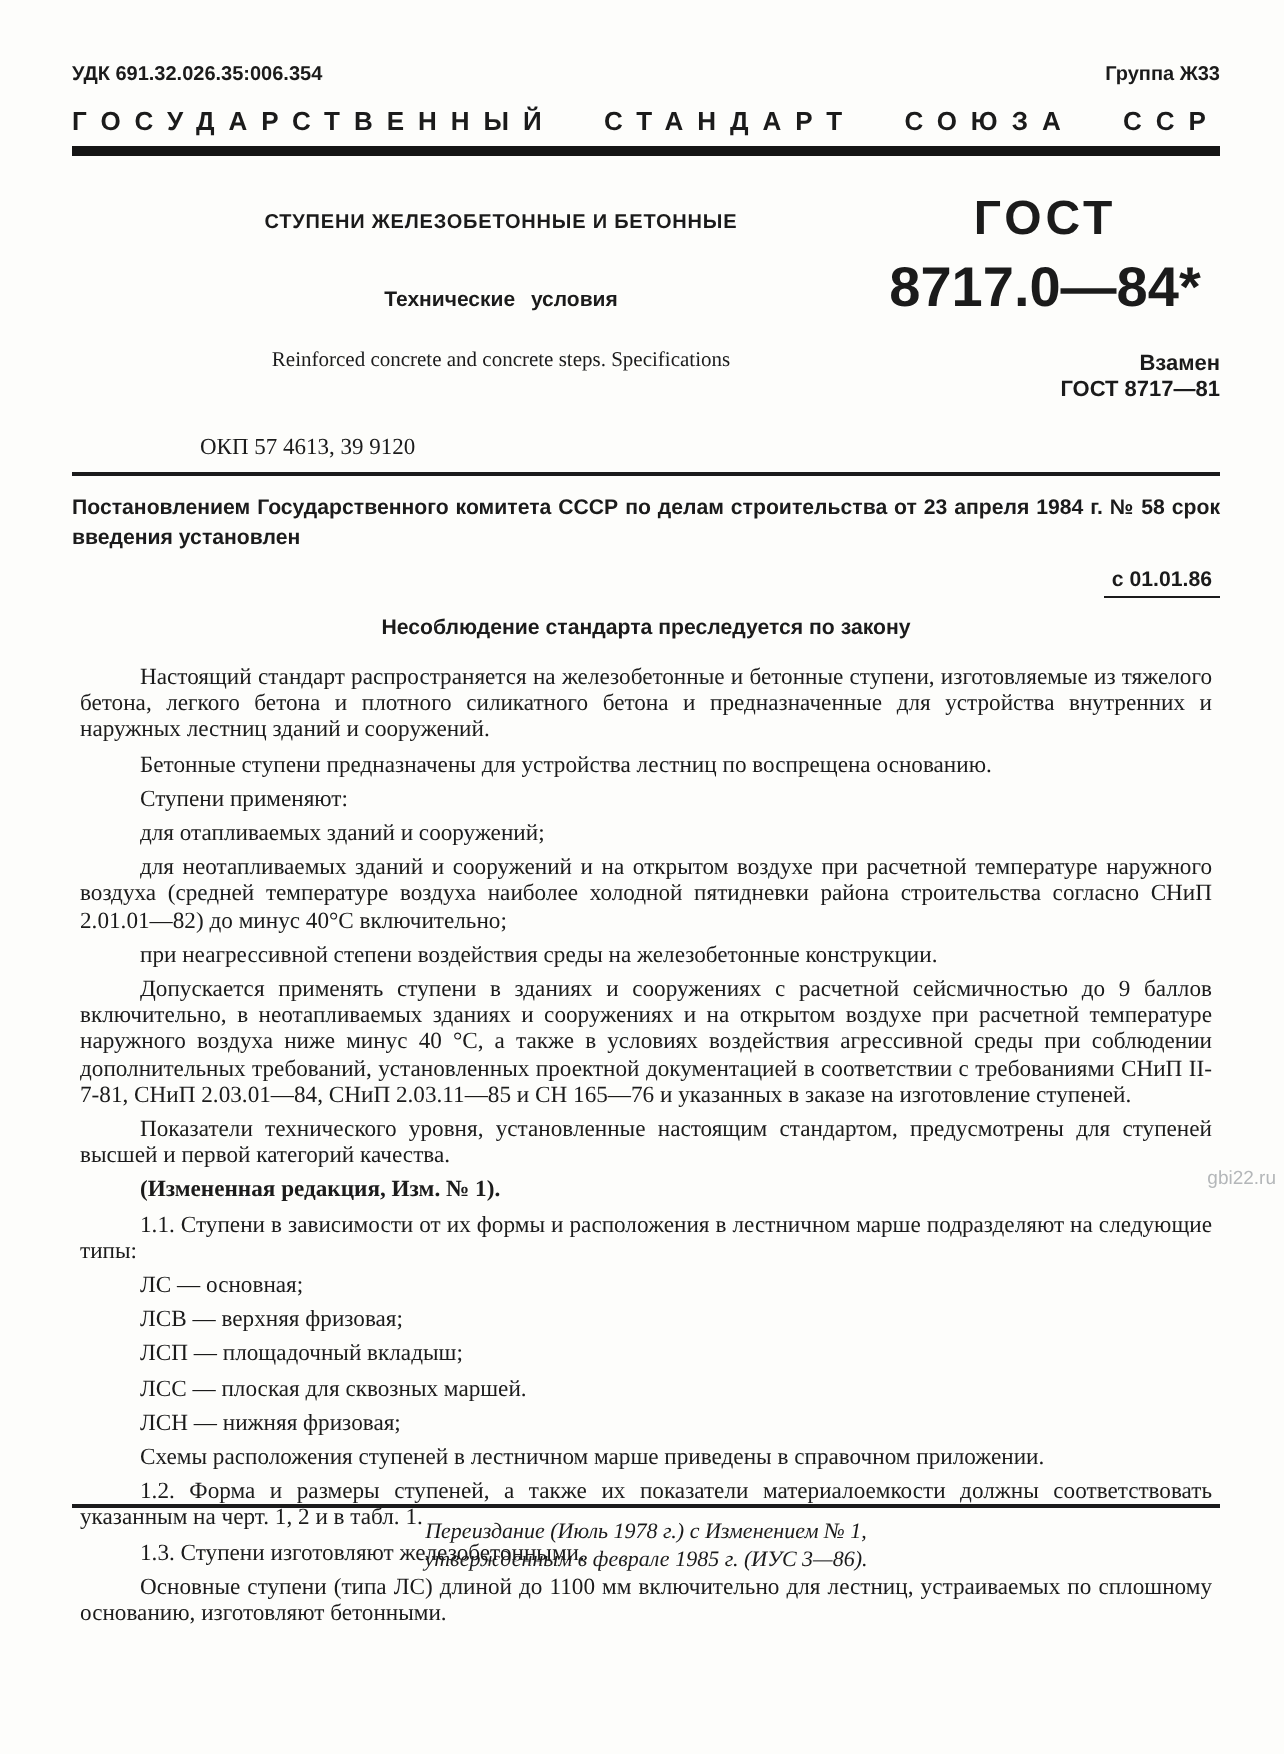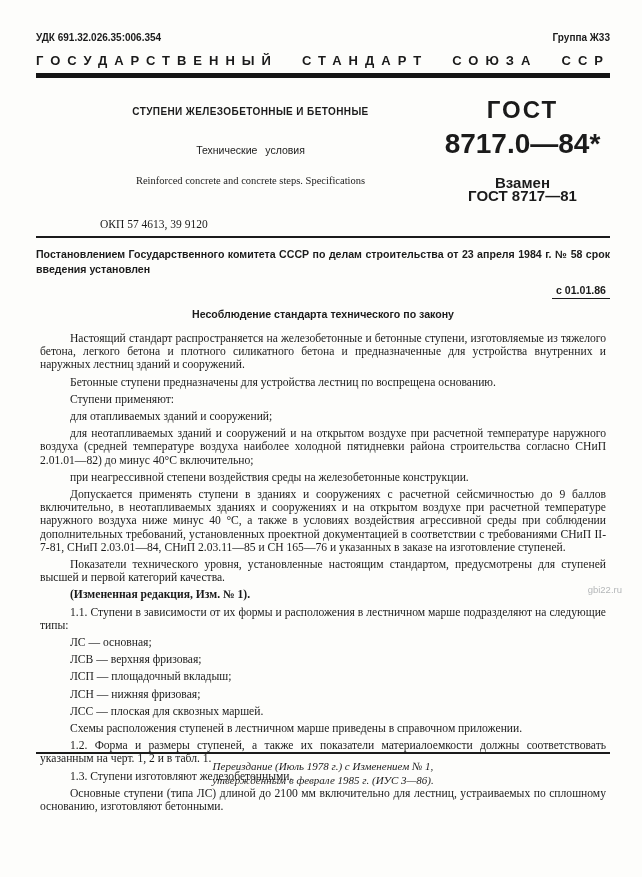--- a/index.html
+++ b/index.html
@@ -18,45 +18,45 @@
   .hdr-row{display:flex;justify-content:space-between;align-items:baseline;
     font-family:"Liberation Sans", sans-serif;font-weight:bold;font-size:10px;}
   .std-row{display:flex;justify-content:space-between;margin-top:10px;
     font-family:"Liberation Sans", sans-serif;font-weight:bold;font-size:13px;}
   .std-row span{letter-spacing:7px;white-space:nowrap;}
   .rule-thick{height:5px;background:#151515;margin-top:5px;}
   
   .title-block{display:flex;margin-top:18px;}
   .title-left{flex:1;text-align:center;padding:0 10px 0 40px;}
   .title-ru{font-family:"Liberation Sans", sans-serif;font-weight:bold;font-size:10px;letter-spacing:.4px;margin-top:10px;}
-  .subtitle-ru{font-family:"Liberation Sans", sans-serif;font-weight:normal;font-size:10.5px;word-spacing:5px;margin-top:27px;}
+  .subtitle-ru{font-family:"Liberation Sans", sans-serif;font-weight:bold;font-size:10.5px;word-spacing:5px;margin-top:27px;}
   .title-en{font-size:10.5px;margin-top:19px;}
   .title-right{width:175px;text-align:center;font-family:"Liberation Sans", sans-serif;font-weight:bold;}
   .gost-line1{font-size:24px;letter-spacing:2px;}
   .gost-line2{font-size:28px;margin-top:4px;white-space:nowrap;}
-  .replaces{margin-top:16px;font-size:15px;line-height:13px;}
+  .replaces{margin-top:16px;font-size:11px;line-height:13px;text-align:right;}
   
   .okp{font-size:11.5px;margin:16px 0 0 64px;}
   .rule-mid{height:2px;background:#1b1b1b;margin-top:6px;}
   .decree{font-family:"Liberation Sans", sans-serif;font-weight:bold;font-size:10.6px;
     line-height:15px;text-align:justify;margin-top:9px;}
   .eff-date-row{text-align:right;margin-top:3px;}
   .eff-date{display:inline-block;font-family:"Liberation Sans", sans-serif;font-weight:bold;
     font-size:10.6px;border-bottom:1.5px solid #1b1b1b;padding:0 4px 2px 4px;}
   .law-notice{text-align:center;font-family:"Liberation Sans", sans-serif;font-weight:bold;
     font-size:10.6px;margin-top:9px;}
   
   .body-text{margin-top:12px;font-size:11.6px;line-height:13.2px;}
   .body-text p{margin:4px;text-indent:30px;text-align:justify;}
   .body-text p.short{text-align:left;}
   .body-text p.bold{font-weight:bold;}
   .sec-heading{text-align:center;font-family:"Liberation Sans", sans-serif;font-weight:bold;
     font-size:11px;word-spacing:3px;margin:14px 0 11px 0;}
   
-  .watermark{position:absolute;top:584px;right:20px;font-family:"Liberation Sans", sans-serif;
+  .watermark{position:absolute;top:584px;right:4px;font-family:"Liberation Sans", sans-serif;
     font-size:9.5px;color:#b4b7b9;}
   
   .footer{position:absolute;left:36px;right:32px;top:752px;}
   .footer-rule{height:1.5px;background:#1b1b1b;}
   .footer-labels{display:flex;justify-content:space-between;margin-top:4px;
     font-family:"Liberation Sans", sans-serif;font-weight:bold;font-size:10.5px;}
   .reissue{text-align:center;font-style:italic;font-size:11px;line-height:14px;margin-top:5px;}
 </style>
 </head>
 <body>
@@ -92,46 +92,46 @@
     </div>
   </div>
 
   <div class="okp">ОКП 57 4613, 39 9120</div>
   <div class="rule-mid"></div>
 
   <div class="decree">Постановлением Государственного комитета СССР по делам строительства от 23 апреля 1984 г. № 58 срок введения установлен</div>
   <div class="eff-date-row">
     <span class="eff-date">с 01.01.86</span>
   </div>
-  <div class="law-notice">Несоблюдение стандарта технического по закону</div>
+  <div class="law-notice">Несоблюдение стандарта преследуется по закону</div>
 
   <div class="body-text">
     <p>Настоящий стандарт распространяется на железобетонные и бетонные ступени, изготовляемые из тяжелого бетона, легкого бетона и плотного силикатного бетона и предназначенные для устройства внутренних и наружных лестниц зданий и сооружений.</p>
     <p class="short">Бетонные ступени предназначены для устройства лестниц по воспрещена основанию.</p>
     <p class="short">Ступени применяют:</p>
     <p class="short">для отапливаемых зданий и сооружений;</p>
     <p>для неотапливаемых зданий и сооружений и на открытом воздухе при расчетной температуре наружного воздуха (средней температуре воздуха наиболее холодной пятидневки района строительства согласно СНиП 2.01.01—82) до минус 40°С включительно;</p>
     <p class="short">при неагрессивной степени воздействия среды на железобетонные конструкции.</p>
     <p>Допускается применять ступени в зданиях и сооружениях с расчетной сейсмичностью до 9 баллов включительно, в неотапливаемых зданиях и сооружениях и на открытом воздухе при расчетной температуре наружного воздуха ниже минус 40 °С, а также в условиях воздействия агрессивной среды при соблюдении дополнительных требований, установленных проектной документацией в соответствии с требованиями СНиП II-7-81, СНиП 2.03.01—84, СНиП 2.03.11—85 и СН 165—76 и указанных в заказе на изготовление ступеней.</p>
     <p>Показатели технического уровня, установленные настоящим стандартом, предусмотрены для ступеней высшей и первой категорий качества.</p>
     <p class="short bold">(Измененная редакция, Изм. № 1).</p>
   </div>
 
 
   <div class="body-text" style="margin-top:0;">
     <p>1.1. Ступени в зависимости от их формы и расположения в лестничном марше подразделяют на следующие типы:</p>
     <p class="short">ЛС — основная;</p>
     <p class="short">ЛСВ — верхняя фризовая;</p>
     <p class="short">ЛСП — площадочный вкладыш;</p>
+    <p class="short">ЛСС — плоская для сквозных маршей.</p>
     <p class="short">ЛСН — нижняя фризовая;</p>
-    <p class="short">ЛСС — плоская для сквозных маршей.</p>
     <p>Схемы расположения ступеней в лестничном марше приведены в справочном приложении.</p>
     <p>1.2. Форма и размеры ступеней, а также их показатели материалоемкости должны соответствовать указанным на черт. 1, 2 и в табл. 1.</p>
     <p class="short">1.3. Ступени изготовляют железобетонными.</p>
-    <p>Основные ступени (типа ЛС) длиной до 2100 мм включительно для лестниц, устраиваемых по сплошному основанию, изготовляют бетонными.</p>
+    <p>Основные ступени (типа ЛС) длиной до 1100 мм включительно для лестниц, устраиваемых по сплошному основанию, изготовляют бетонными.</p>
   </div>
 
   <div class="watermark">gbi22.ru</div>
 
   <div class="footer">
     <div class="footer-rule"></div>
     <div class="reissue">
       <div>Переиздание (Июль 1978 г.) с Изменением № 1,</div>
       <div>утвержденным в феврале 1985 г. (ИУС 3—86).</div>
     </div>

